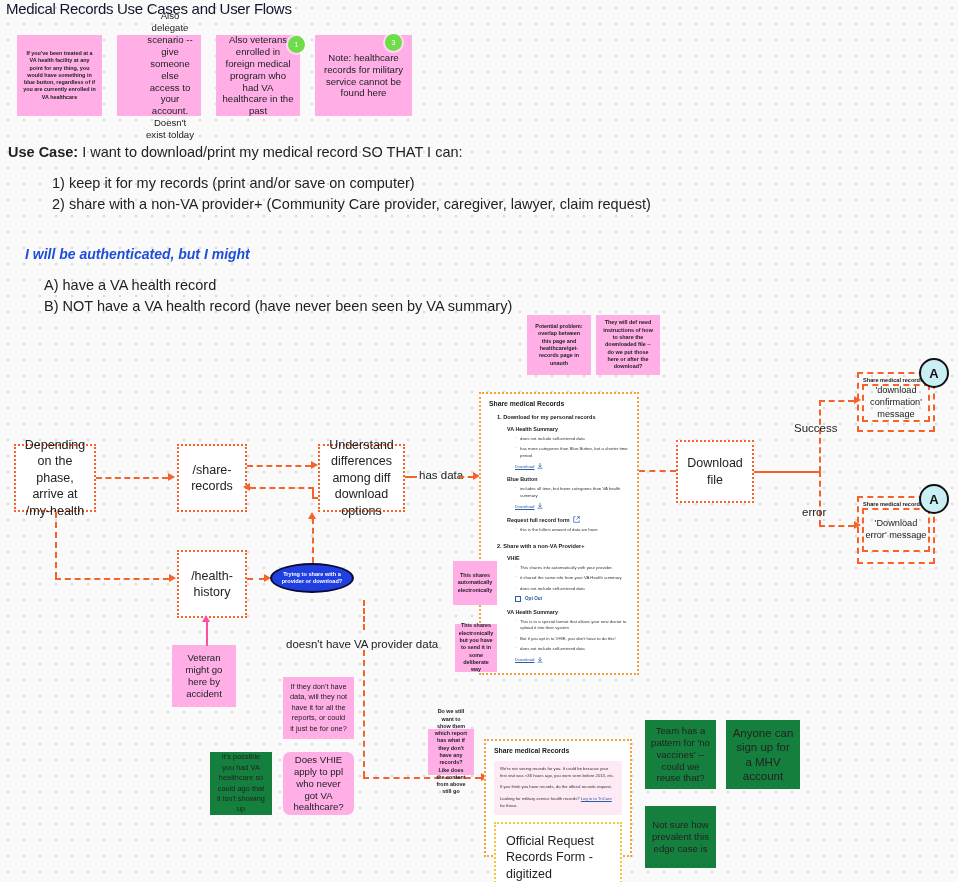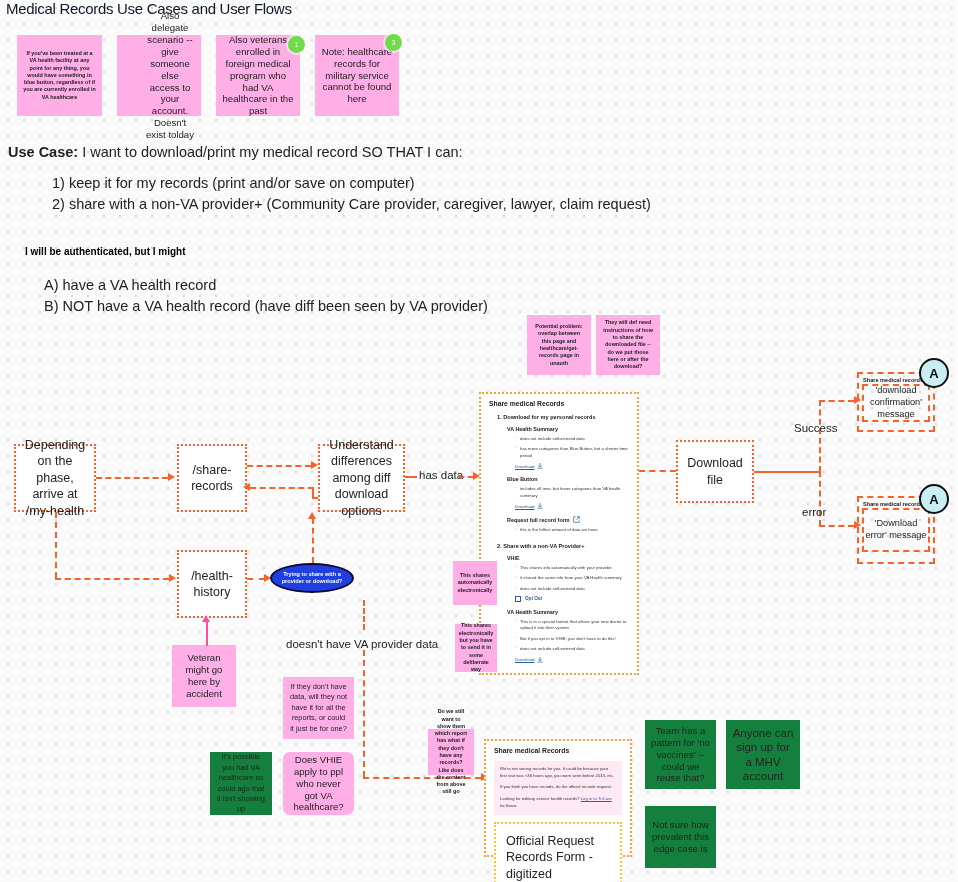--- a/index.html
+++ b/index.html
@@ -38,21 +38,21 @@
   .badge {
     width:17px;height:17px;border-radius:50%;
     background:#6fdc4a; color:#fff; font-size:7px;
     display:flex;align-items:center;justify-content:center;
     box-shadow:0 0 0 2px rgba(255,255,255,.55);
   }
 
   
   .body-line { font-size:14.5px; color:#222; white-space:nowrap; }
   .body-line b { font-weight:bold; }
-  .bold-line { font-size:10px; font-weight:bold; color:#000000; }
+  .bold-line { font-size:14px; font-weight:bold; color:#1d4ed8;font-style:italic; }
 
   
   .fbox {
     border:2px dotted #f5632a; background:#fff;
     display:flex; align-items:center; justify-content:center; text-align:center;
     font-size:12.5px; line-height:1.32; color:#222; padding:4px;
   }
   .dashbox { border:2px dashed #f5632a; background:transparent; }
 
   
@@ -127,32 +127,32 @@
 
 <div class="abs" id="title">Medical Records Use Cases and User Flows</div>
 
 <div class="abs note pink tiny" style="left:17px;top:35px;width:85px;height:81px;">If you've been treated at a VA health facility at any point for any thing, you would have something in blue button, regardless of if you are currently enrolled in VA healthcare</div>
 
 <div class="abs note pink med" style="left:117px;top:35px;width:84px;height:81px;padding-left:28px;">Also delegate scenario -- give someone else access to your account. Doesn't exist tolday</div>
 
 <div class="abs note pink med" style="left:216px;top:35px;width:84px;height:81px;">Also veterans enrolled in foreign medical program who had VA healthcare in the past</div>
 <div class="abs badge" style="left:288px;top:36px;">1</div>
 
-<div class="abs note pink med" style="left:315px;top:35px;width:84px;height:81px;">Note: healthcare records for military service cannot be found here</div>
+<div class="abs note pink med" style="left:315px;top:35px;width:97px;height:81px;">Note: healthcare records for military service cannot be found here</div>
 <div class="abs badge" style="left:385px;top:34px;">3</div>
 
 <div class="abs body-line" style="left:8px;top:144px;">
   <b>Use Case:</b>
   <span>I want to download/print my medical record SO THAT I can:</span>
 </div>
 <div class="abs body-line" style="left:52px;top:175px;">1) keep it for my records (print and/or save on computer)</div>
 <div class="abs body-line" style="left:52px;top:196px;">2) share with a non-VA provider+ (Community Care provider, caregiver, lawyer, claim request)</div>
 <div class="abs bold-line" style="left:25px;top:246px;">I will be authenticated, but I might</div>
 <div class="abs body-line" style="left:44px;top:277px;">A) have a VA health record</div>
-<div class="abs body-line" style="left:44px;top:298px;">B) NOT have a VA health record (have diff been seen by VA provider)</div>
+<div class="abs body-line" style="left:44px;top:298px;">B) NOT have a VA health record (have never been seen by VA summary)</div>
 
 <div class="abs note pink tiny" style="left:527px;top:315px;width:64px;height:60px;">Potential problem: overlap between this page and healthcare/get-records page in unauth</div>
 <div class="abs note pink tiny" style="left:596px;top:315px;width:64px;height:60px;">They will def need instructions of how to share the downloaded file -- do we put those here or after the download?</div>
 
 <div class="abs fbox" style="left:14px;top:444px;width:82px;height:68px;">Depending on the phase, arrive at /my-health</div>
 
 <div class="abs hline" style="left:96px;top:477px;width:72px;"></div>
 <div class="abs arrow-r" style="left:168px;top:473px;"></div>
 
 <div class="abs vline" style="left:55px;top:512px;height:66px;"></div>

